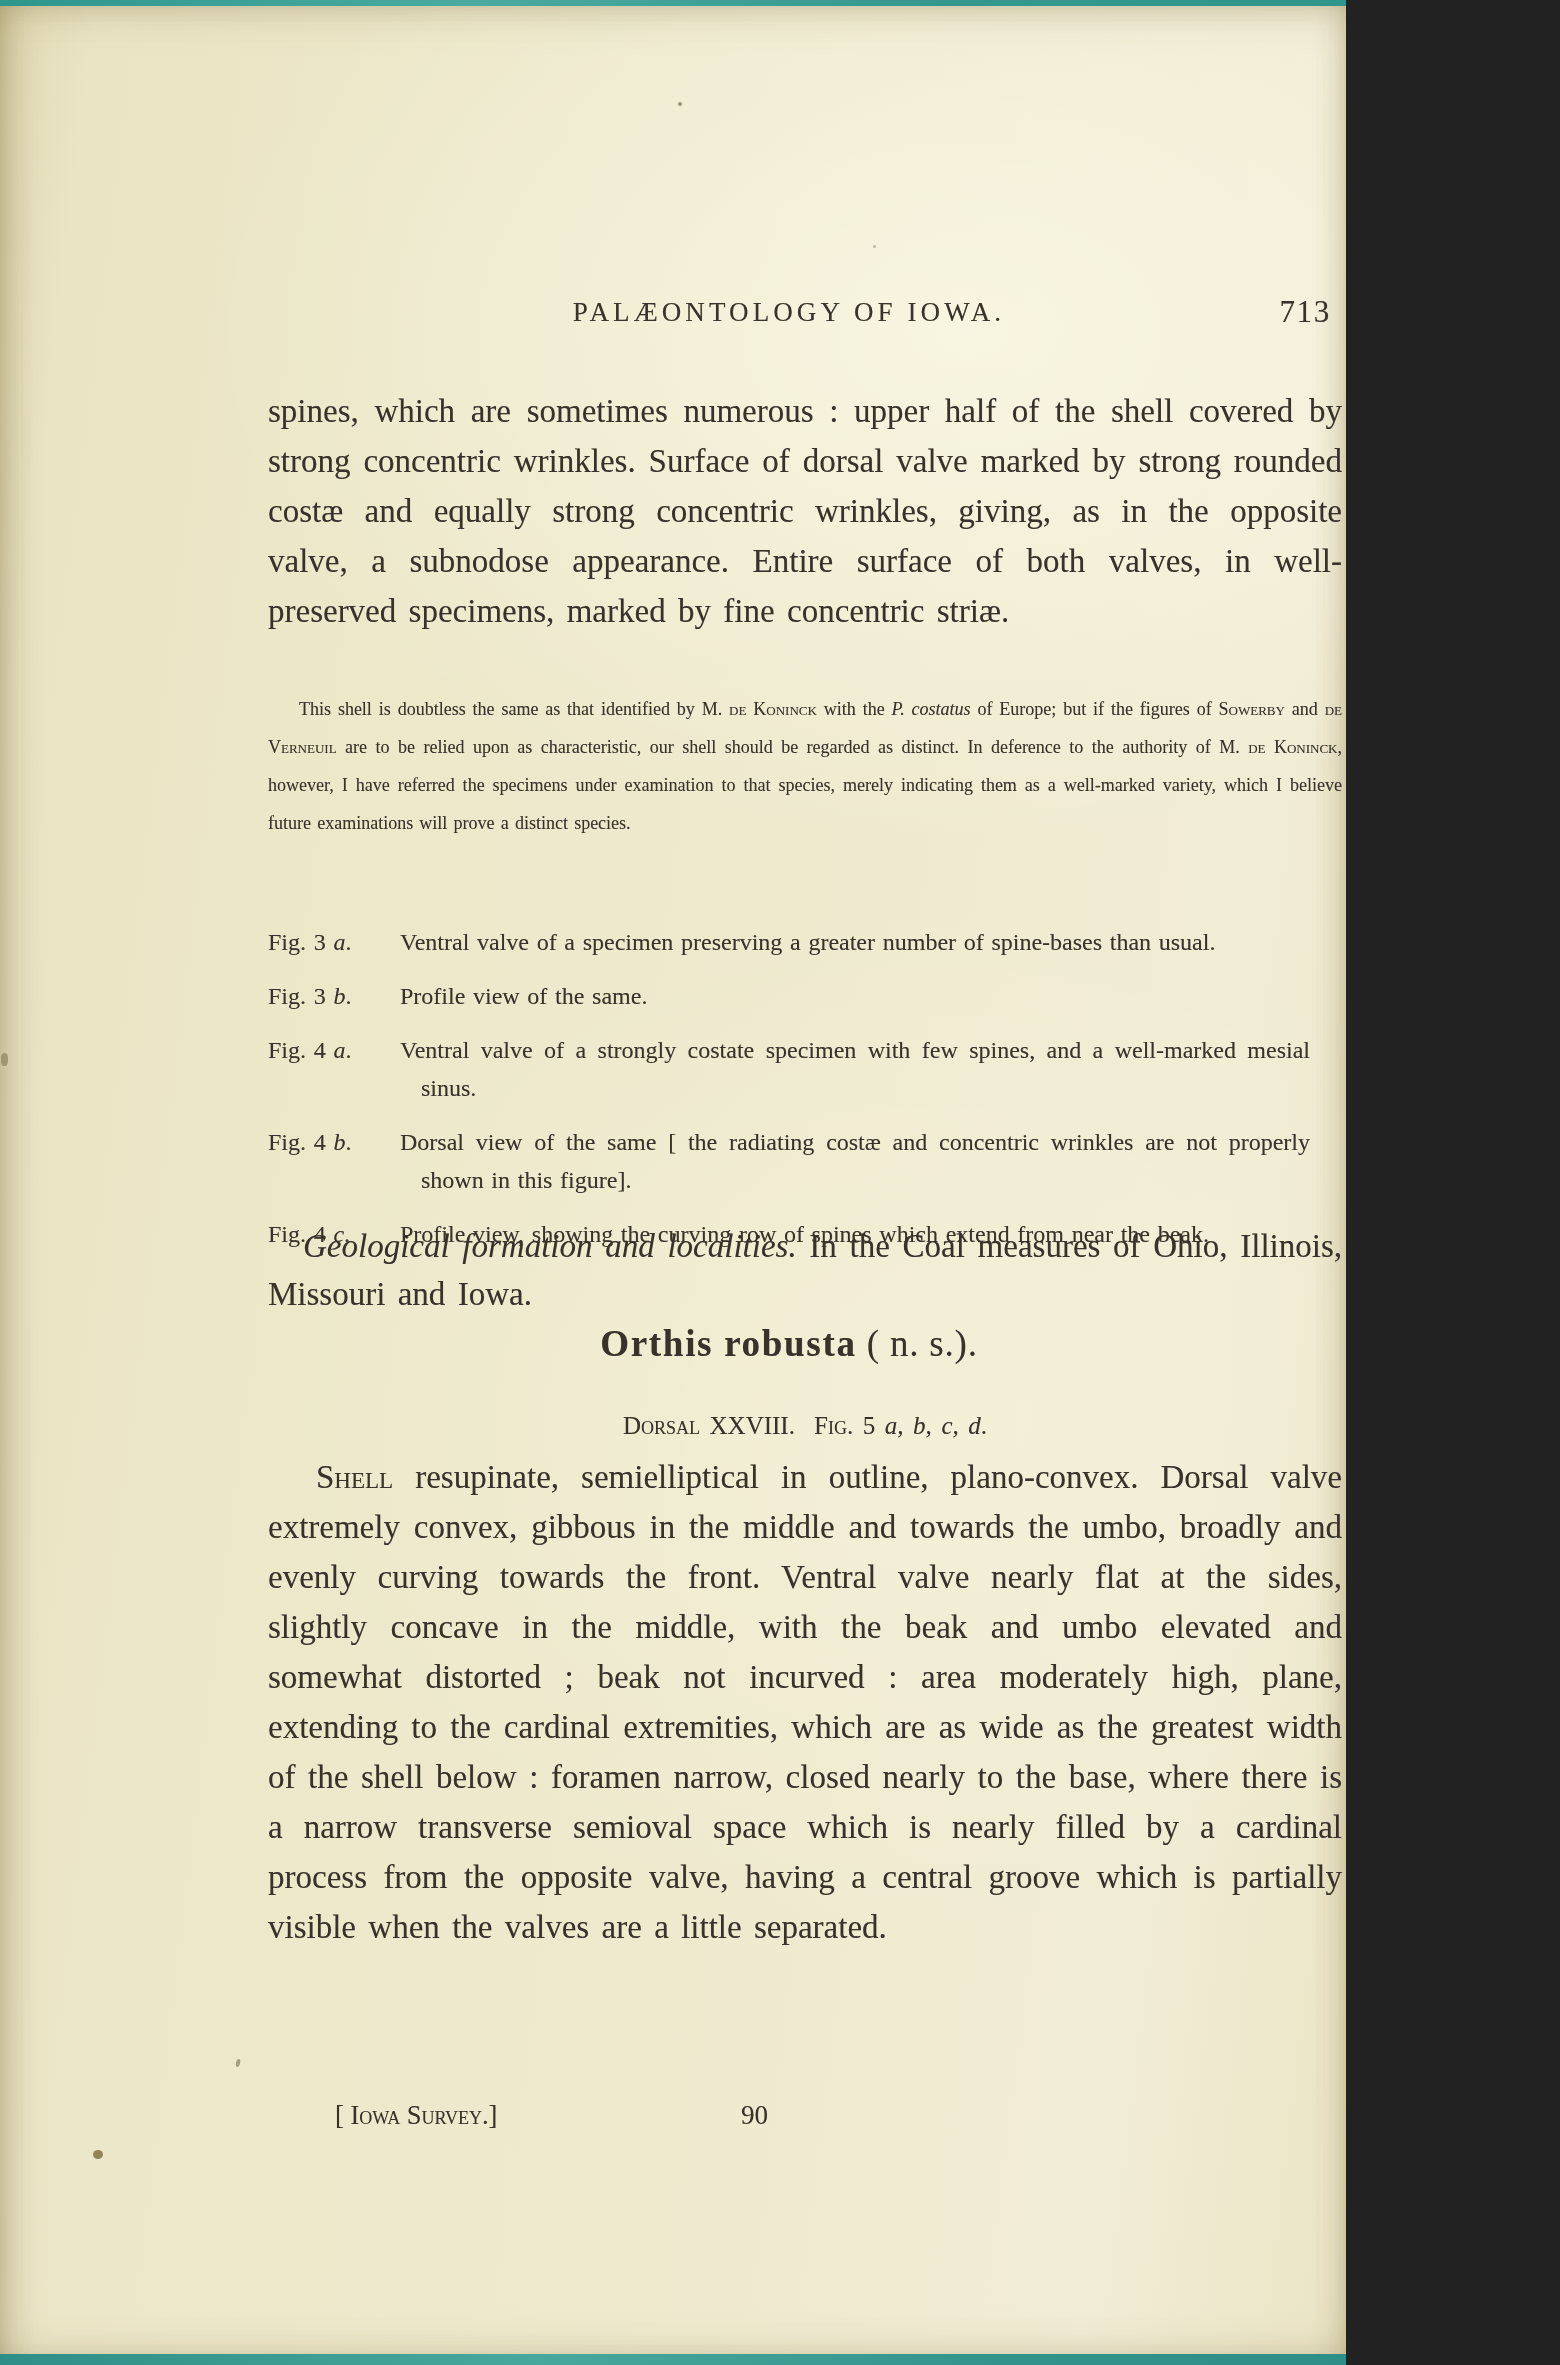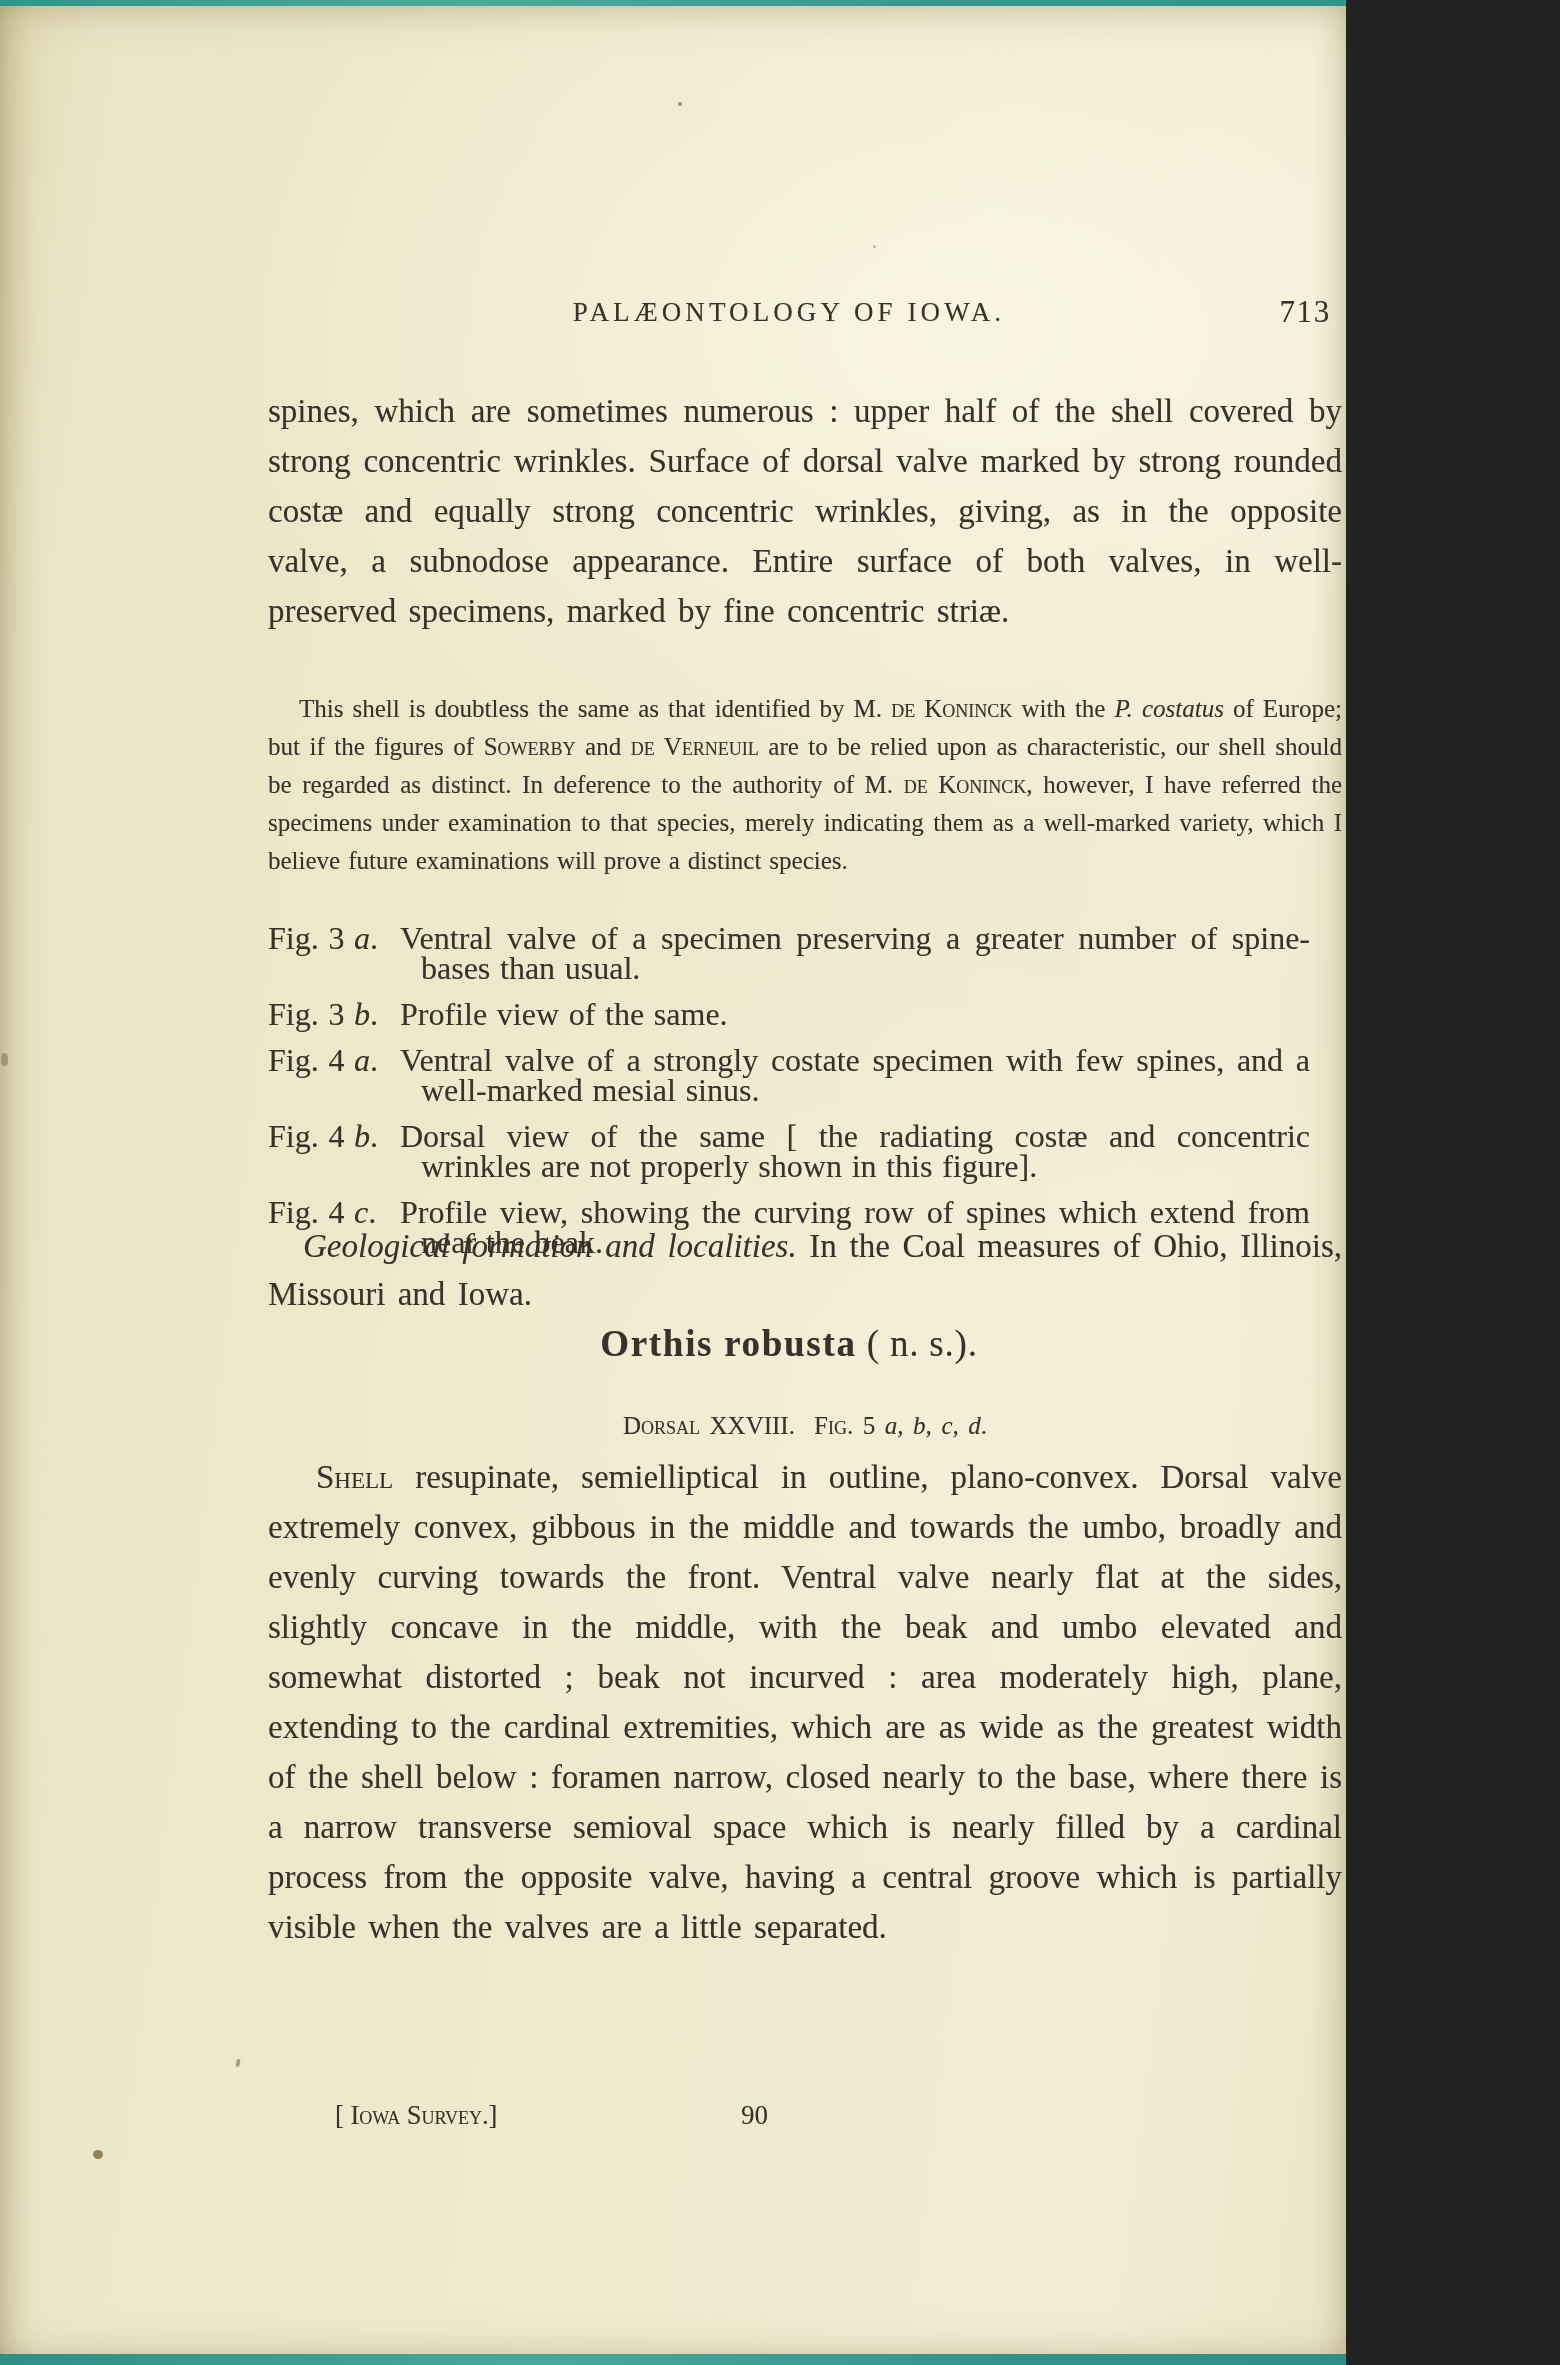--- a/index.html
+++ b/index.html
@@ -33,27 +33,27 @@
     position:absolute;right:-5px;top:-3.3px;
     font-size:31px;letter-spacing:1.7px;
   }
   p{margin:16px;}
   .body-text{
     font-size:33px;line-height:50px;
     text-align:justify;word-spacing:4.1px;
   }
   .para1{top:370px;}
   .small-text{
-    font-size:25px;line-height:38px;
+    font-size:18px;line-height:38px;
     text-align:justify;word-spacing:1.7px;
   }
   .para2{top:674px;text-indent:31px;}
   .fig-list{top:907px;}
   .fig-item{
-    font-size:32px;line-height:30px;
+    font-size:24px;line-height:38px;
     text-align:justify;word-spacing:1.7px;
     padding-left:153px;text-indent:-153px;
     margin-bottom:9px;
   }
   .fig-label{display:inline-block;width:132px;text-indent:0;}
   .geo{top:1206px;line-height:48px;text-indent:35px;}
   .species-heading{
     position:absolute;left:252px;width:1074px;top:1322px;
     margin:0;text-align:center;
     font-size:37px;font-weight:normal;letter-spacing:0.8px;

